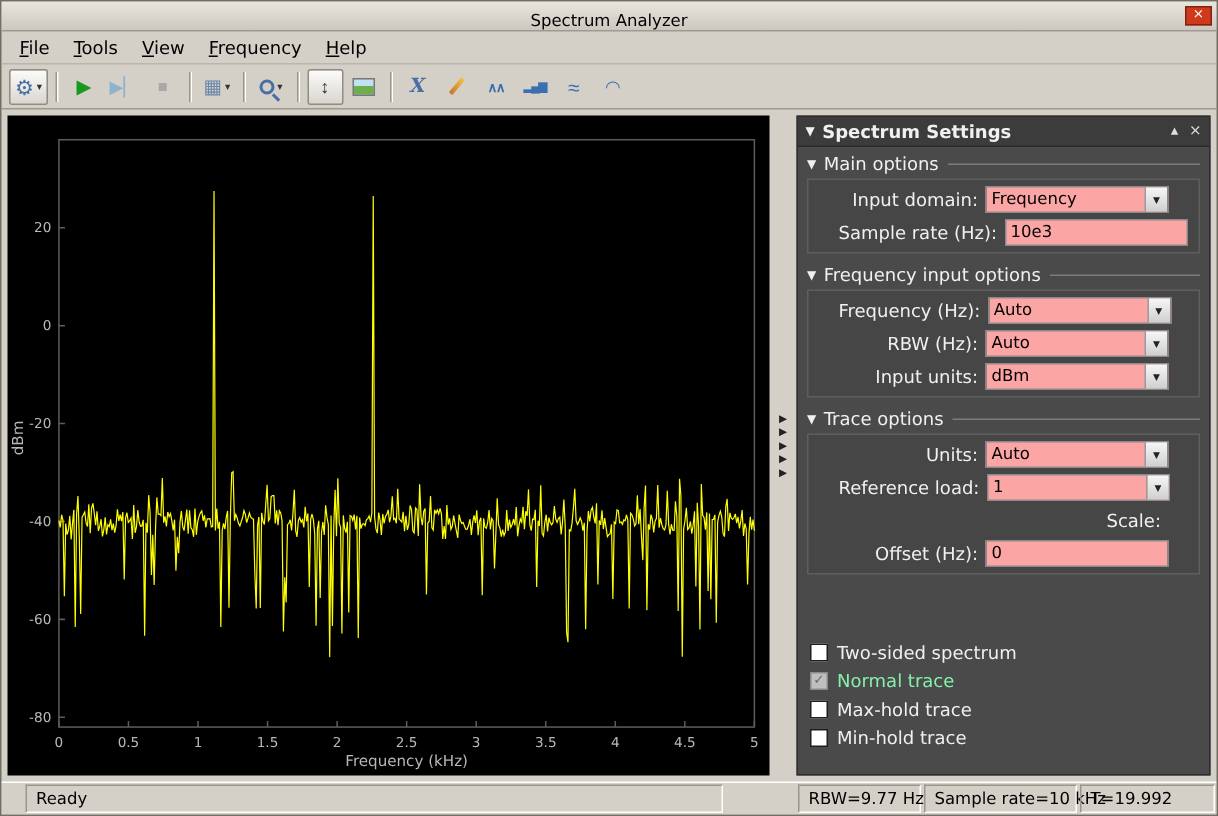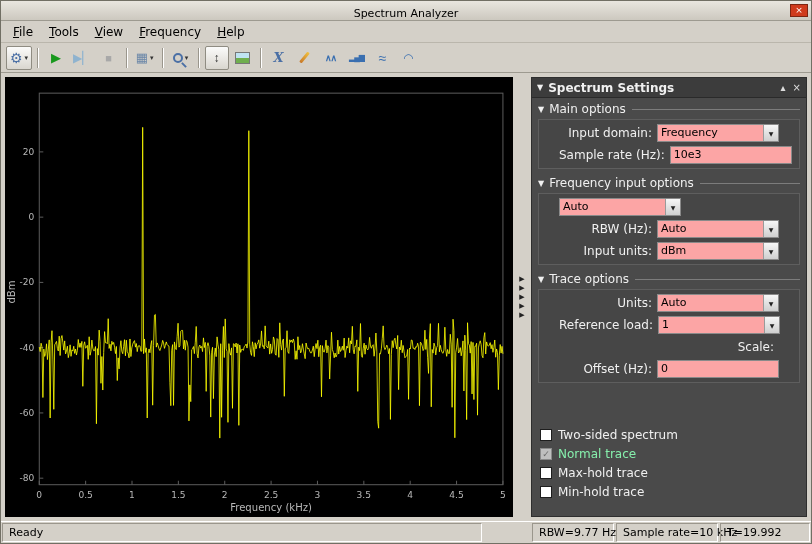--- a/index.html
+++ b/index.html
@@ -85,21 +85,21 @@
          display: flex; align-items: center; justify-content: center; font-size: 9px; color: #333; flex: none; }
   .clabel { font-size: 12px; }
   .chk.disabled .clabel { color: #86efac; }
   .chk.disabled .box { background: #bfbfbf; border-color: #8a8a8a; color: #6c6c6c; }
 
   
   .statusbar { height: 22px; flex: none; display: flex; align-items: stretch; background: #d4d0c8;
                border-top: 1px solid #fff; padding: 1px; }
   .scell { border: 1px solid; border-color: #9a968c #ffffff #ffffff #9a968c; font-size: 11px;
            padding: 2px 6px; display: flex; align-items: center; margin-right: 2px; white-space: nowrap; }
-  .scell.left { flex: 1; }
+  .scell.left { flex: 1; margin-left: 15px; }
   .scell.s0 { width: 82px; margin-left: 48px; }
   .scell.s1 { width: 102px; }
   .scell.s2 { width: 90px; margin-right: 0; }
 </style>
 </head>
 <body>
 
 <div class="window">
 
   <div class="titlebar">
@@ -252,20 +252,21 @@
         </div>
       </div>
 
       <div class="sec-head">
         <span class="tri">▼</span>
         <span class="sec-label">Frequency input options</span>
         <span class="rule"></span>
       </div>
       <div class="group">
         <div class="row">
+          <span class="rlabel">Frequency (Hz):</span>
           <span class="ctl">
             <span class="val">Auto</span>
             <span class="arrowbox">▼</span>
           </span>
         </div>
         <div class="row">
           <span class="rlabel">RBW (Hz):</span>
           <span class="ctl">
             <span class="val">Auto</span>
             <span class="arrowbox">▼</span>

